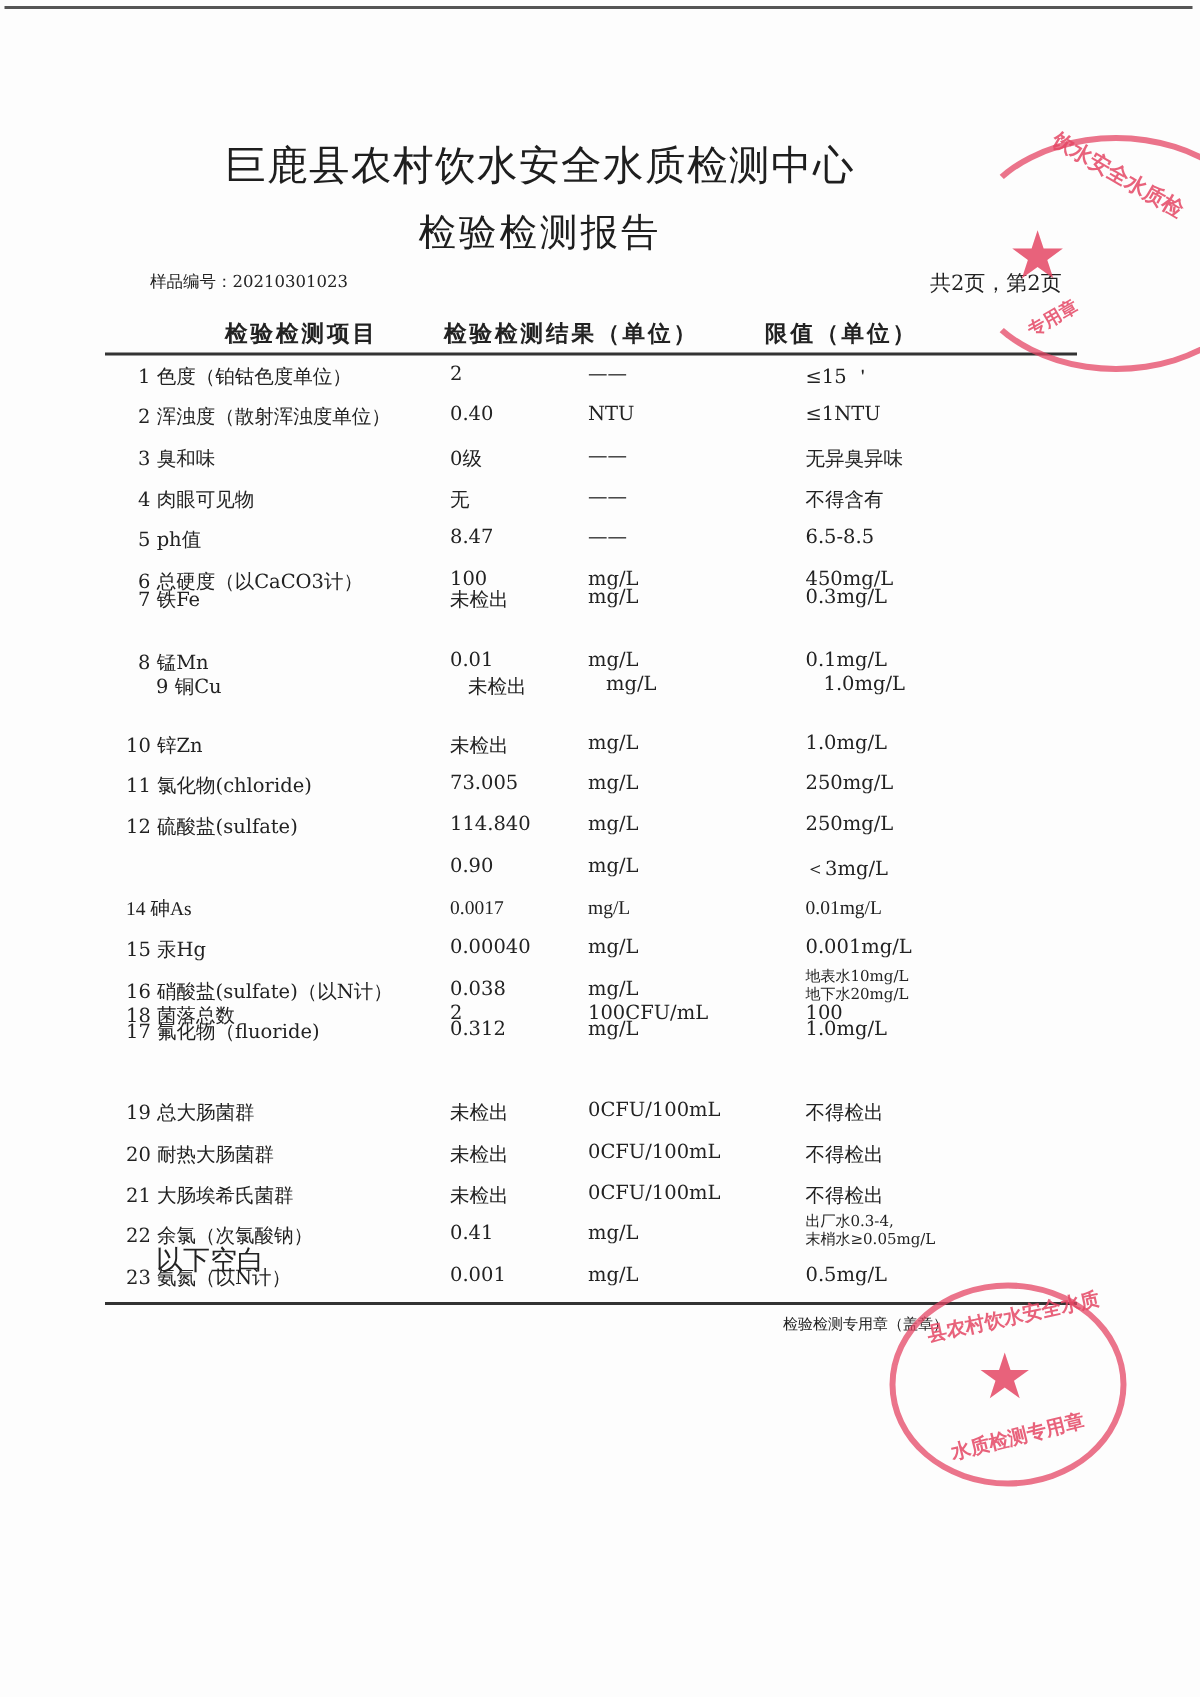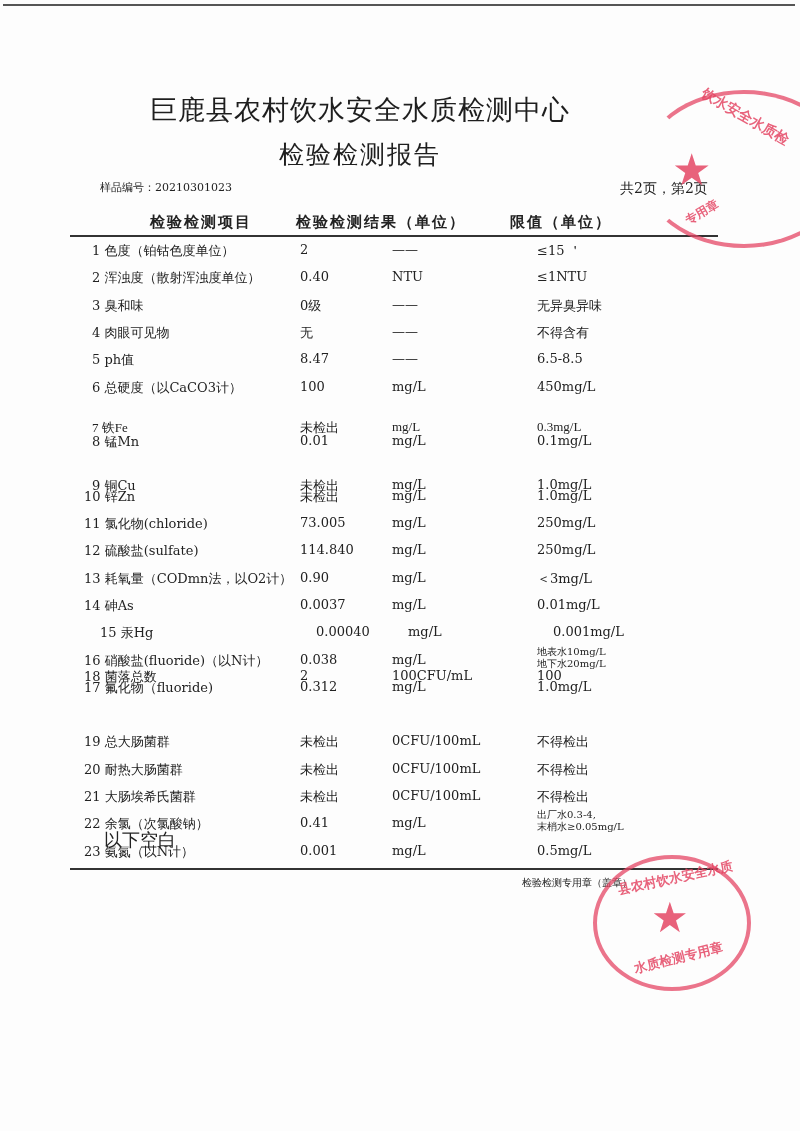--- a/index.html
+++ b/index.html
@@ -79,33 +79,33 @@
       <span class="c2">8.47</span>
       <span class="c3">——</span>
       <span class="c4">6.5-8.5</span>
     </div>
     <div class="row" style="top: 378.5px;">
       <span class="c1"><span style="position:static">6</span> <span style="position:static">总硬度（以CaCO3计）</span></span>
       <span class="c2">100</span>
       <span class="c3">mg/L</span>
       <span class="c4">450mg/L</span>
     </div>
-    <div class="row" style="top: 419px; font-family: Liberation Serif, serif;">
+    <div class="row" style="top: 391px;">
       <span class="c1"><span style="position:static">7</span> <span style="position:static">铁Fe</span></span>
       <span class="c2">未检出</span>
       <span class="c3">mg/L</span>
       <span class="c4">0.3mg/L</span>
     </div>
     <div class="row" style="top: 433.1px; text-align: right;">
       <span class="c1"><span style="position:static">8</span> <span style="position:static">锰Mn</span></span>
       <span class="c2">0.01</span>
       <span class="c3">mg/L</span>
       <span class="c4">0.1mg/L</span>
     </div>
-    <div class="row" style="top: 477px;">
+    <div class="row" style="top: 449px; margin-left: 12px;">
       <span class="c1"><span style="position:static">9</span> <span style="position:static">铜Cu</span></span>
       <span class="c2">未检出</span>
       <span class="c3">mg/L</span>
       <span class="c4">1.0mg/L</span>
     </div>
     <div class="row" style="top: 487.7px;">
       <span class="c1 wide"><span style="position:static">10</span> <span style="position:static">锌Zn</span></span>
       <span class="c2">未检出</span>
       <span class="c3">mg/L</span>
       <span class="c4">1.0mg/L</span>
@@ -116,39 +116,38 @@
       <span class="c3">mg/L</span>
       <span class="c4">250mg/L</span>
     </div>
     <div class="row" style="top: 542.3px;">
       <span class="c1 wide"><span style="position:static">12</span> <span style="position:static">硫酸盐(sulfate)</span></span>
       <span class="c2">114.840</span>
       <span class="c3">mg/L</span>
       <span class="c4">250mg/L</span>
     </div>
     <div class="row" style="top: 569.6px;">
-      <span class="c1 wide"><span style="position:static">13</span> <span style="position:static">耗氧量（CODmn法，以O2计）</span></span>
       <span class="c2">0.90</span>
       <span class="c3">mg/L</span>
       <span class="c4">＜3mg/L</span>
     </div>
-    <div class="row" style="top: 596.9px;">
+    <div class="row" style="top: 596.9px; font-family: Liberation Serif, serif;">
       <span class="c1 wide"><span style="position:static">14</span> <span style="position:static">砷As</span></span>
-      <span class="c2">0.0037</span>
+      <span class="c2">0.0017</span>
       <span class="c3">mg/L</span>
       <span class="c4">0.01mg/L</span>
     </div>
-    <div class="row" style="top: 624.2px; margin-left: 16px;">
+    <div class="row" style="top: 624.2px;">
       <span class="c1 wide"><span style="position:static">15</span> <span style="position:static">汞Hg</span></span>
       <span class="c2">0.00040</span>
       <span class="c3">mg/L</span>
       <span class="c4">0.001mg/L</span>
     </div>
     <div class="row" style="top: 651.5px;">
-      <span class="c1 wide"><span style="position:static">16</span> <span style="position:static">硝酸盐(fluoride)（以N计）</span></span>
+      <span class="c1 wide"><span style="position:static">16</span> <span style="position:static">硝酸盐(sulfate)（以N计）</span></span>
       <span class="c2">0.038</span>
       <span class="c3">mg/L</span>
       <span class="c4 small">
         <span style="position:static;display:block">地表水10mg/L</span>
         <span style="position:static;display:block">地下水20mg/L</span>
       </span>
     </div>
     <div class="row" style="top: 678.8px;">
       <span class="c1 wide"><span style="position:static">17</span> <span style="position:static">氟化物（fluoride)</span></span>
       <span class="c2">0.312</span>

